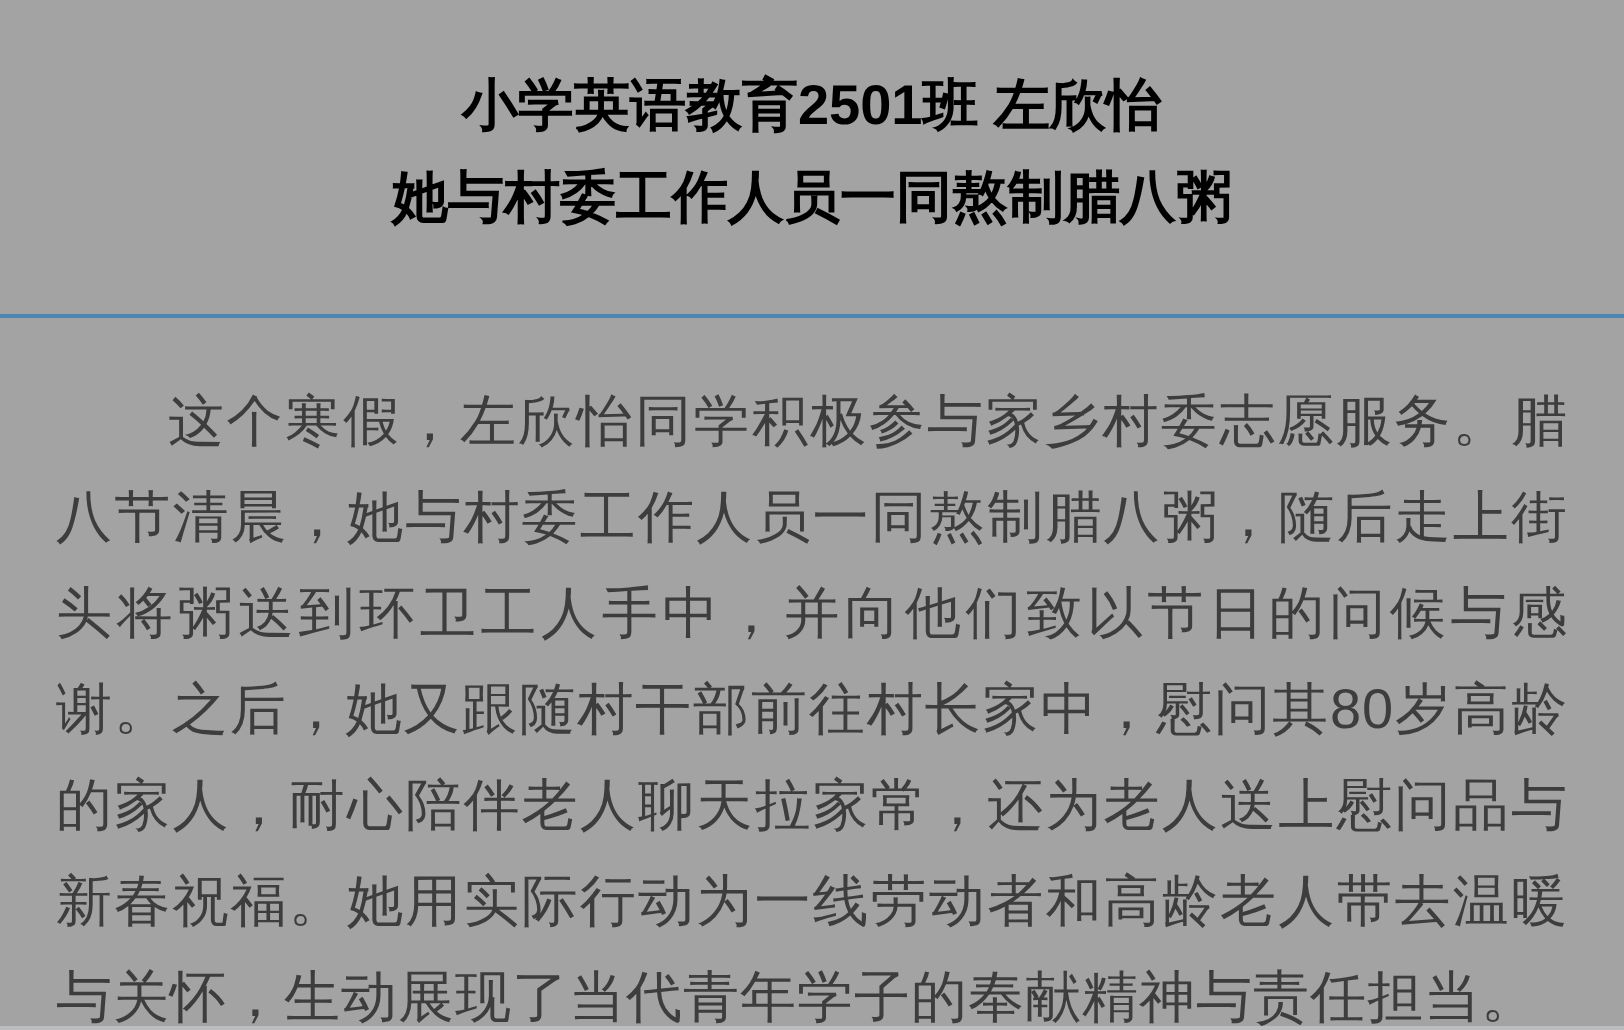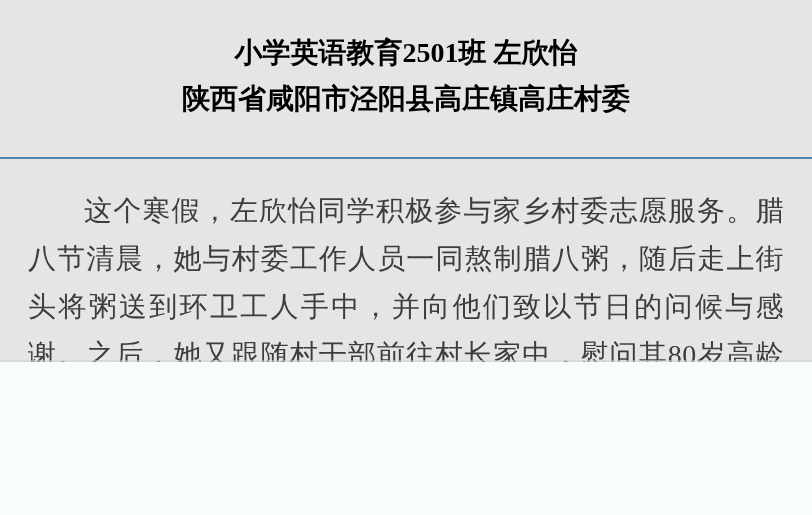--- a/index.html
+++ b/index.html
@@ -3,24 +3,24 @@
 <meta charset="utf-8">
 <style>
   html, body {
     margin: 0;
     padding: 0;
     background: #f8fcfd;
   }
   .page {
     position: relative;
     width: 812px;
-    height: 362px;
-    background: #e5e5e5;
+    height: 515px;
+    background: #a3a3a3;
     overflow: hidden;
-    font-family: Liberation Serif, serif;
+    font-family: Liberation Sans, sans-serif;
   }
   .doc-header {
     padding-top: 30px;
     text-align: center;
   }
   .h-line {
     font-size: 28px;
     font-weight: bold;
     color: #000000;
     line-height: 46px;
@@ -56,21 +56,21 @@
     opacity: 0.55;
   }
 </style>
 </head>
 <body>
 
 <div class="page">
 
   <div class="doc-header">
     <div class="h-line">小学英语教育2501班 左欣怡</div>
-    <div class="h-line">陕西省咸阳市泾阳县高庄镇高庄村委</div>
+    <div class="h-line">她与村委工作人员一同熬制腊八粥</div>
   </div>
 
   <div class="divider"></div>
 
   <div class="doc-body">
     <p>这个寒假，左欣怡同学积极参与家乡村委志愿服务。腊八节清晨，她与村委工作人员一同熬制腊八粥，随后走上街头将粥送到环卫工人手中，并向他们致以节日的问候与感谢。之后，她又跟随村干部前往村长家中，慰问其80岁高龄的家人，耐心陪伴老人聊天拉家常，还为老人送上慰问品与新春祝福。她用实际行动为一线劳动者和高龄老人带去温暖与关怀，生动展现了当代青年学子的奉献精神与责任担当。</p>
   </div>
 
   <div class="bottom-edge"></div>
 

